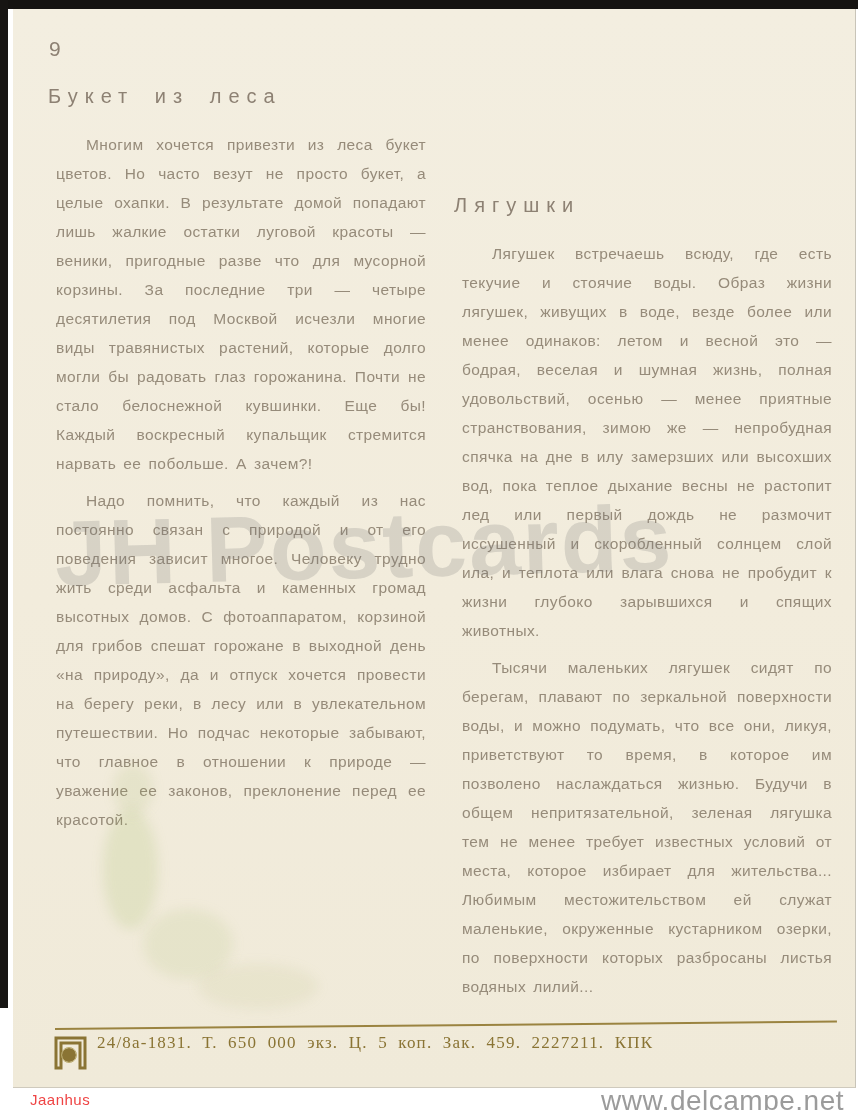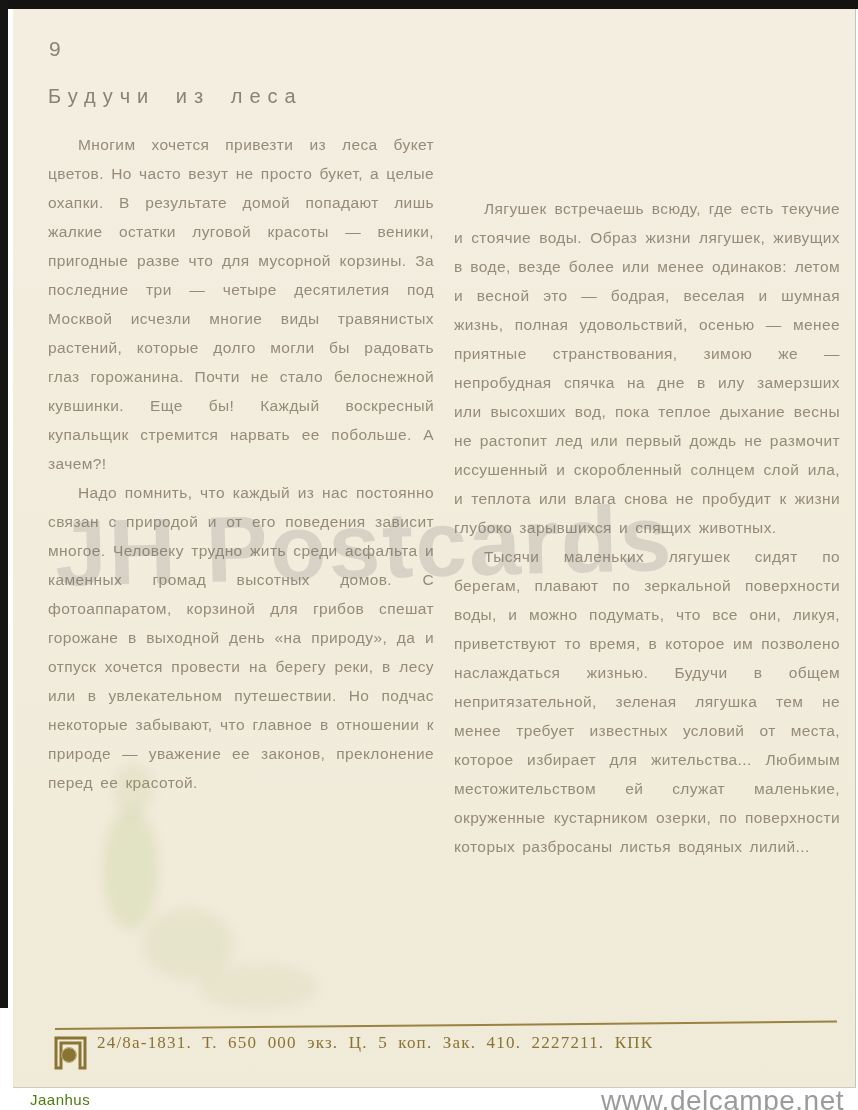--- a/index.html
+++ b/index.html
@@ -24,21 +24,21 @@
     font-size:21px;color:#8d8173;letter-spacing:1px;
   }
   .column{position:absolute;width:386px;color:#958a79;}
   .column-left{left:35px;top:76px;}
   .column-right{left:441px;top:185px;}
   .article-title{
     font-size:20px;font-weight:400;color:#8d8173;
     letter-spacing:7px;word-spacing:8px;margin:0 0 22px 0;
   }
   .column p{
-    margin:0;font-size:15.5px;line-height:29px;
+    margin:8px;font-size:15.5px;line-height:29px;
     text-align:justify;text-indent:30px;
     letter-spacing:0.4px;word-spacing:2.5px;
     hyphens:auto;color:#968b7a;
   }
   
   .imprint-rule{
     position:absolute;left:42px;top:1019px;width:782px;height:2px;
     background:#9a8340;transform:rotate(-0.55deg);transform-origin:left center;
   }
   .publisher-logo{position:absolute;left:41px;top:1027px;width:33px;height:34px;}
@@ -57,62 +57,63 @@
   
   .watermark-center{
     position:absolute;left:42px;top:492px;width:800px;
     font-size:93px;font-weight:bold;letter-spacing:2px;
     color:rgba(118,118,118,0.22);
     transform:rotate(-1.5deg);transform-origin:left center;
     white-space:nowrap;pointer-events:none;
   }
   .watermark-bl{
     position:absolute;left:30px;top:1091px;
-    font-size:15px;color:#4d7c0f;letter-spacing:0.5px;
+    font-size:15px;color:#ef4444;letter-spacing:0.5px;
   }
   .watermark-br{
     position:absolute;right:14px;top:1085px;
     font-size:28px;color:#9b9b9b;letter-spacing:0.5px;
   }
 </style>
 </head>
 <body>
 
 <div class="frame-top"></div>
 <div class="frame-left"></div>
 
 <div class="card">
   <div class="page-number">9</div>
 
   <section class="column column-left">
-    <h2 class="article-title">Будучи из леса</h2>
+    <h2 class="article-title">Букет из леса</h2>
     <p>Многим хочется привезти из леса букет цветов. Но часто везут не просто букет, а целые охапки. В результате домой попадают лишь жалкие остатки луговой красоты — веники, пригодные разве что для мусорной корзины. За последние три — четыре десятилетия под Москвой исчезли многие виды травянистых растений, которые долго могли бы радовать глаз горожанина. Почти не стало белоснежной кувшинки. Еще бы! Каждый воскресный купальщик стремится нарвать ее побольше. А зачем?!</p>
     <p>Надо помнить, что каждый из нас постоянно связан с природой и от его поведения зависит многое. Человеку трудно жить среди асфальта и каменных громад высотных домов. С фотоаппаратом, корзиной для грибов спешат горожане в выходной день «на природу», да и отпуск хочется провести на берегу реки, в лесу или в увлекательном путешествии. Но подчас некоторые забывают, что главное в отношении к природе — уважение ее законов, преклонение перед ее красотой.</p>
   </section>
 
   <section class="column column-right">
+    <h2 class="article-title">Лягушки</h2>
     <p>Лягушек встречаешь всюду, где есть текучие и стоячие воды. Образ жизни лягушек, живущих в воде, везде более или менее одинаков: летом и весной это — бодрая, веселая и шумная жизнь, полная удовольствий, осенью — менее приятные странствования, зимою же — непробудная спячка на дне в илу замерзших или высохших вод, пока теплое дыхание весны не растопит лед или первый дождь не размочит иссушенный и скоробленный солнцем слой ила, и теплота или влага снова не пробудит к жизни глубоко зарывшихся и спящих животных.</p>
     <p>Тысячи маленьких лягушек сидят по берегам, плавают по зеркальной поверхности воды, и можно подумать, что все они, ликуя, приветствуют то время, в которое им позволено наслаждаться жизнью. Будучи в общем непритязательной, зеленая лягушка тем не менее требует известных условий от места, которое избирает для жительства... Любимым местожительством ей служат маленькие, окруженные кустарником озерки, по поверхности которых разбросаны листья водяных лилий...</p>
   </section>
 
   <div class="stain stain-1"></div>
   <div class="stain stain-2"></div>
   <div class="stain stain-3"></div>
   <div class="stain stain-4"></div>
 
   <div class="imprint-rule"></div>
 
   <svg class="publisher-logo" viewBox="0 0 33 34" xmlns="http://www.w3.org/2000/svg">
     <path d="M2 32 V2 H31 V32 H26 V7 H7 V32 Z" fill="none" stroke="#8a7434" stroke-width="3"></path>
     <path d="M7 32 V7 H26" fill="none" stroke="#8a7434" stroke-width="2"></path>
     <circle cx="15" cy="19" r="7" fill="#8a7434"></circle>
     <circle cx="15" cy="19" r="7.5" fill="none" stroke="#b8a86a" stroke-width="1"></circle>
   </svg>
 
   <div class="imprint-text">
-    <div>24/8а-1831.  Т.  650 000  экз.  Ц.  5  коп.  Зак.  410.  2227211.  КПК</div>
+    <div>24/8а-1831.  Т.  650 000  экз.  Ц.  5  коп.  Зак.  459.  2227211.  КПК</div>
   </div>
 
   <div class="watermark-center">JH Postcards</div>
 </div>
 
 <div class="watermark-bl">Jaanhus</div>
 <div class="watermark-br">www.delcampe.net</div>
 
 </body></html>

